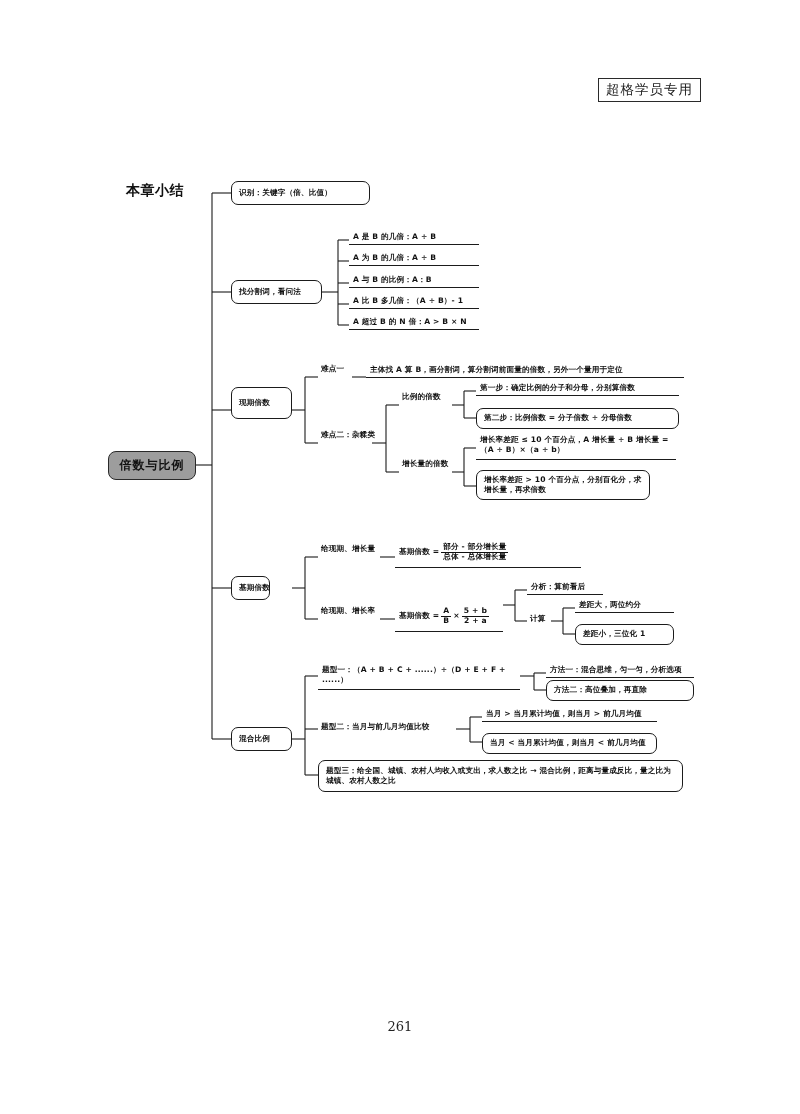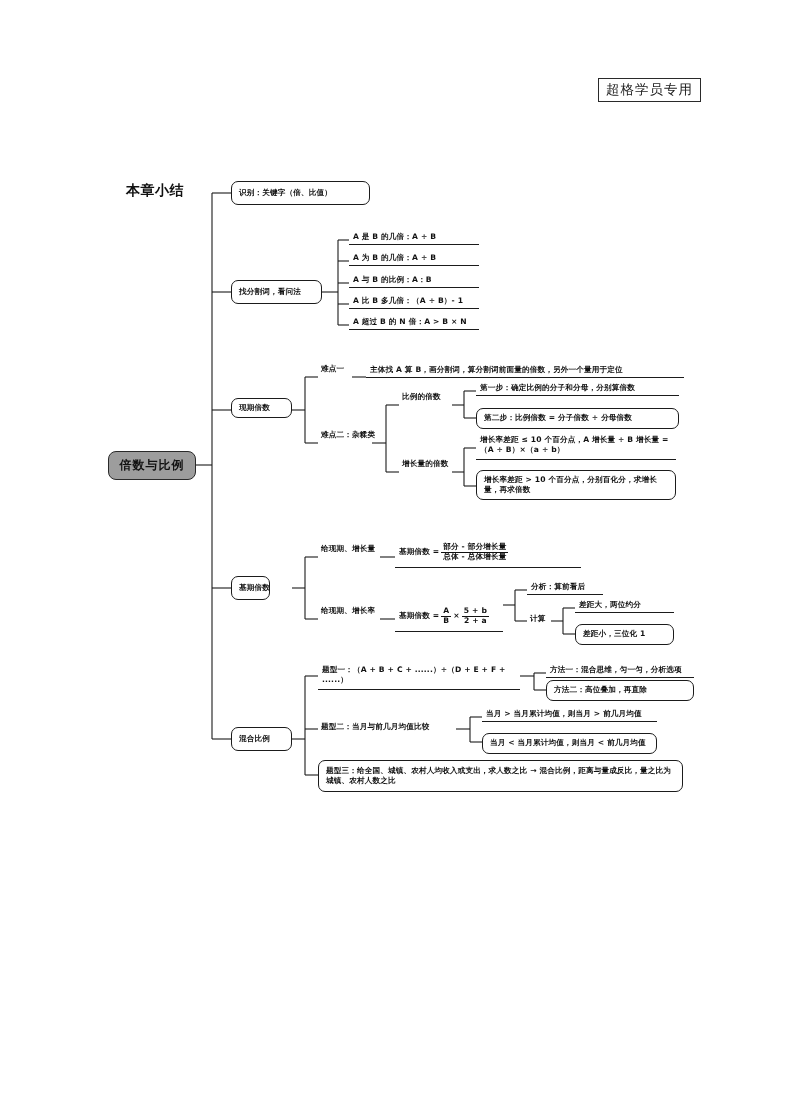--- a/index.html
+++ b/index.html
@@ -222,32 +222,32 @@
 
   <div class="node boxed" style="left:231px; top:181px; width:139px; height:24px;">识别：关键字（倍、比值）</div>
 
   <div class="node boxed" style="left:231px; top:280px; width:91px; height:24px;">找分割词，看问法</div>
   <div class="node underlined" style="left:349px; top:231px; width:130px;">A 是 B 的几倍：A ÷ B</div>
   <div class="node underlined" style="left:349px; top:252px; width:130px;">A 为 B 的几倍：A ÷ B</div>
   <div class="node underlined" style="left:349px; top:274px; width:130px;">A 与 B 的比例：A：B</div>
   <div class="node underlined" style="left:349px; top:295px; width:130px;">A 比 B 多几倍：（A ÷ B）- 1</div>
   <div class="node underlined" style="left:349px; top:316px; width:130px;">A 超过 B 的 N 倍：A &gt; B × N</div>
 
-  <div class="node boxed" style="left:231px; top:398px; width:61px; height:20px;">现期倍数</div>
+  <div class="node boxed" style="left:231px; top:387px; width:61px; height:32px;">现期倍数</div>
   <div class="node plain" style="left:318px; top:363px;">难点一</div>
   <div class="node underlined" style="left:366px; top:364px; width:318px;">主体找 A 算 B，画分割词，算分割词前面量的倍数，另外一个量用于定位</div>
   <div class="node plain" style="left:318px; top:429px;">难点二：杂糅类</div>
 
   <div class="node plain" style="left:399px; top:391px;">比例的倍数</div>
   <div class="node underlined" style="left:476px; top:382px; width:203px;">第一步：确定比例的分子和分母，分别算倍数</div>
   <div class="node boxed" style="left:476px; top:408px; width:203px; height:21px;">第二步：比例倍数 = 分子倍数 ÷ 分母倍数</div>
 
   <div class="node plain" style="left:399px; top:458px;">增长量的倍数</div>
   <div class="node underlined wrap" style="left:476px; top:432px; width:200px; height:28px;">增长率差距 ≤ 10 个百分点，A 增长量 ÷ B 增长量 =（A ÷ B）×（a ÷ b）</div>
-  <div class="node boxed wrap" style="left:476px; top:470px; width:200px; height:30px;">增长率差距 &gt; 10 个百分点，分别百化分，求增长量，再求倍数</div>
+  <div class="node boxed wrap" style="left:476px; top:470px; width:174px; height:30px;">增长率差距 &gt; 10 个百分点，分别百化分，求增长量，再求倍数</div>
 
   <div class="node boxed" style="left:231px; top:576px; width:39px; height:24px;">基期倍数</div>
   <div class="node plain" style="left:318px; top:543px;">给现期、增长量</div>
 
   <div class="node underlined" style="left:395px; top:538px; width:186px; height:30px;">
     <span class="eqline">
       <span>基期倍数 =</span>
       <span class="frac">
         <span class="num">部分 - 部分增长量</span>
         <span class="den">总体 - 总体增长量</span>
@@ -282,14 +282,15 @@
   <div class="node underlined wrap" style="left:318px; top:662px; width:202px; height:28px;">题型一：（A + B + C + ......）÷（D + E + F + ......）</div>
   <div class="node underlined" style="left:546px; top:664px; width:148px;">方法一：混合思维，匀一匀，分析选项</div>
   <div class="node boxed" style="left:546px; top:680px; width:148px; height:21px;">方法二：高位叠加，再直除</div>
 
   <div class="node plain" style="left:318px; top:721px;">题型二：当月与前几月均值比较</div>
   <div class="node underlined" style="left:482px; top:708px; width:175px;">当月 &gt; 当月累计均值，则当月 &gt; 前几月均值</div>
   <div class="node boxed" style="left:482px; top:733px; width:175px; height:21px;">当月 &lt; 当月累计均值，则当月 &lt; 前几月均值</div>
 
   <div class="node boxed wrap" style="left:318px; top:760px; width:365px; height:32px;">题型三：给全国、城镇、农村人均收入或支出，求人数之比 → 混合比例，距离与量成反比，量之比为城镇、农村人数之比</div>
 
+  <div class="page-number">261</div>
 
 </div>
 
 </body></html>

